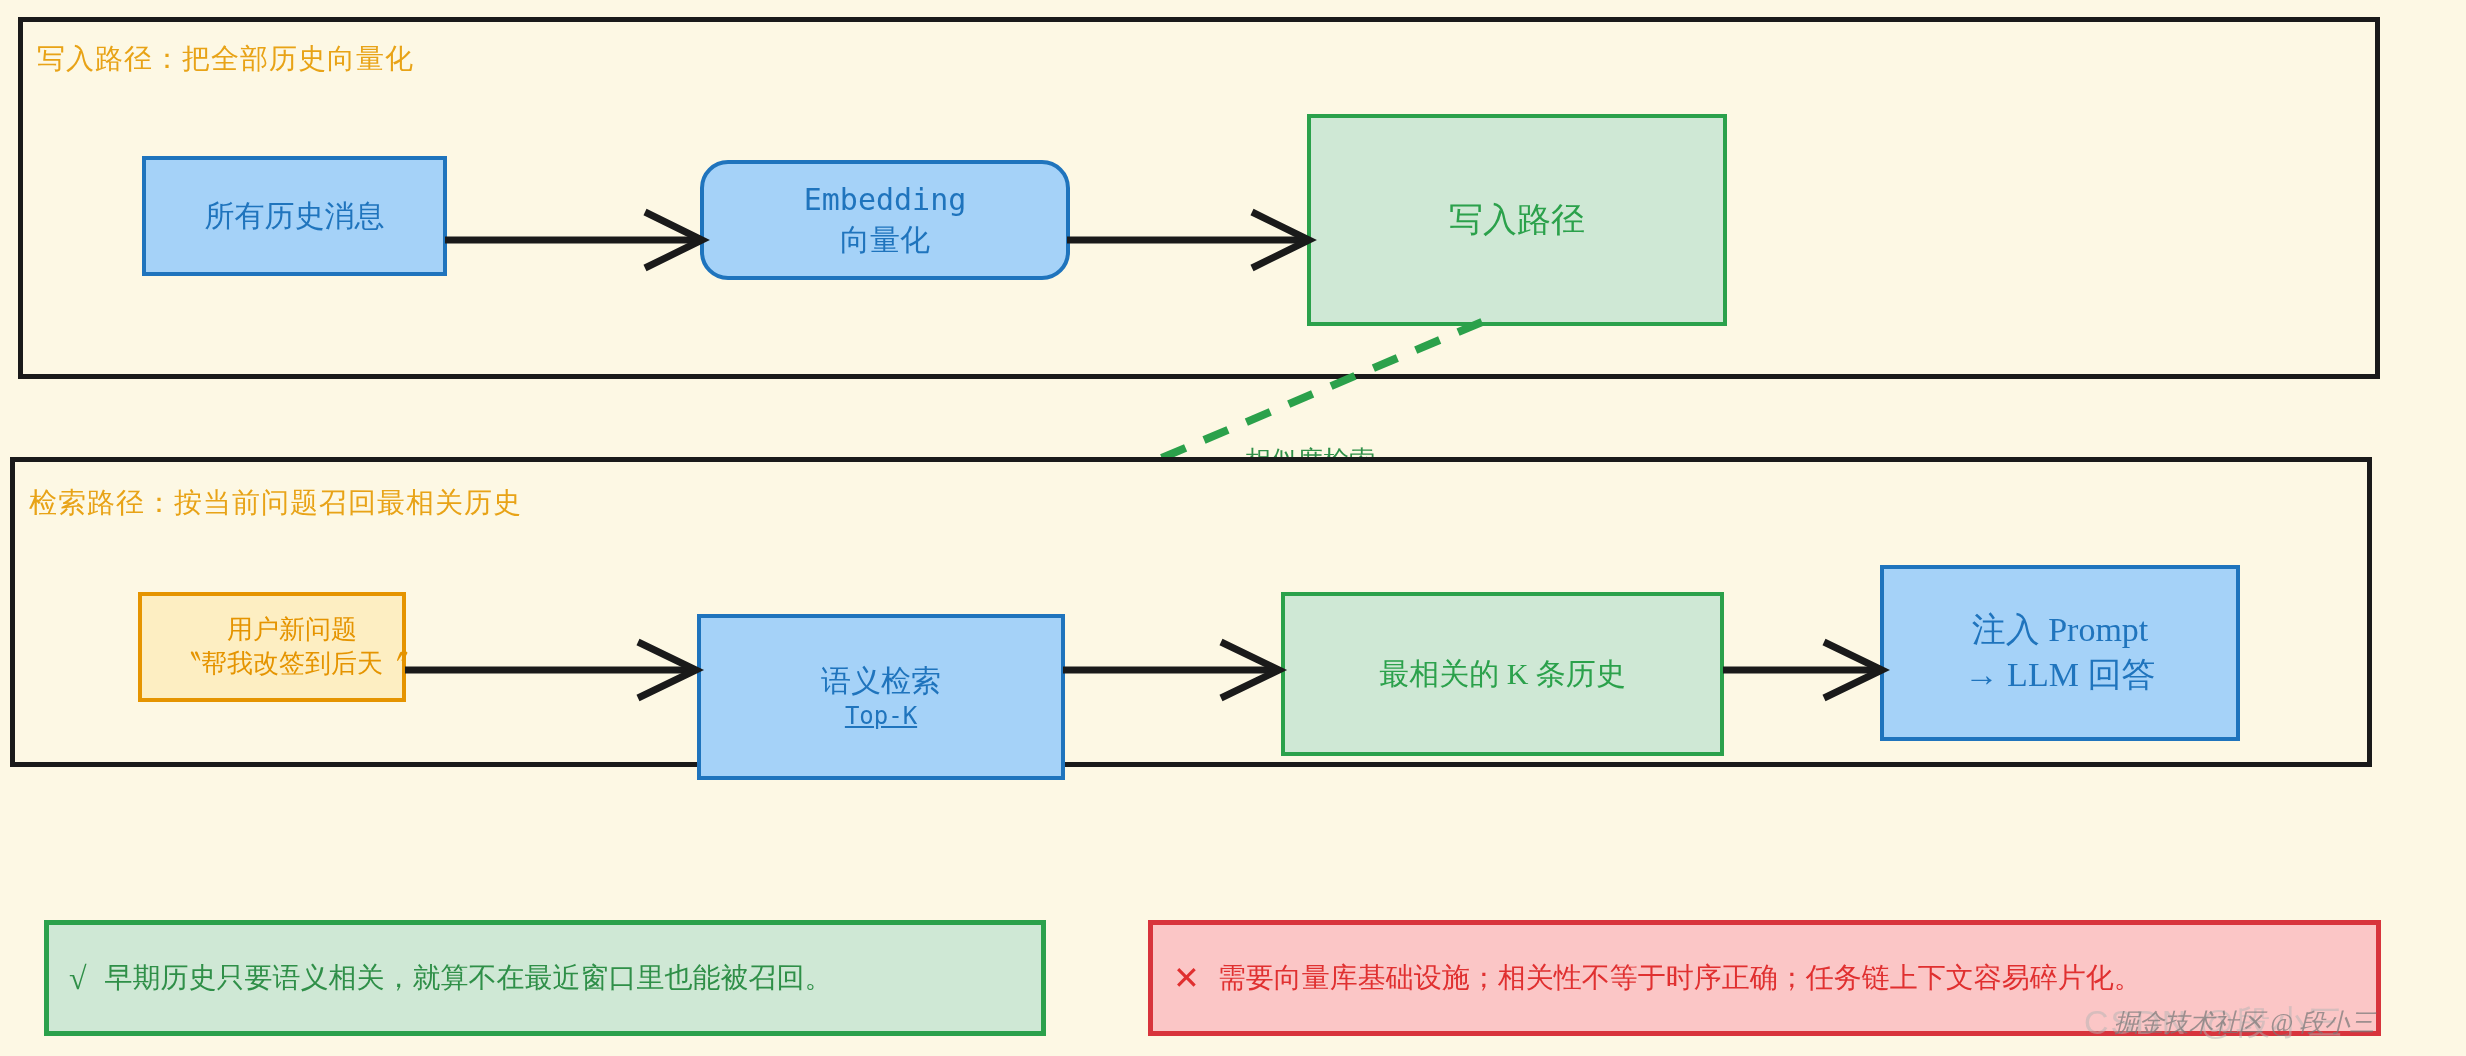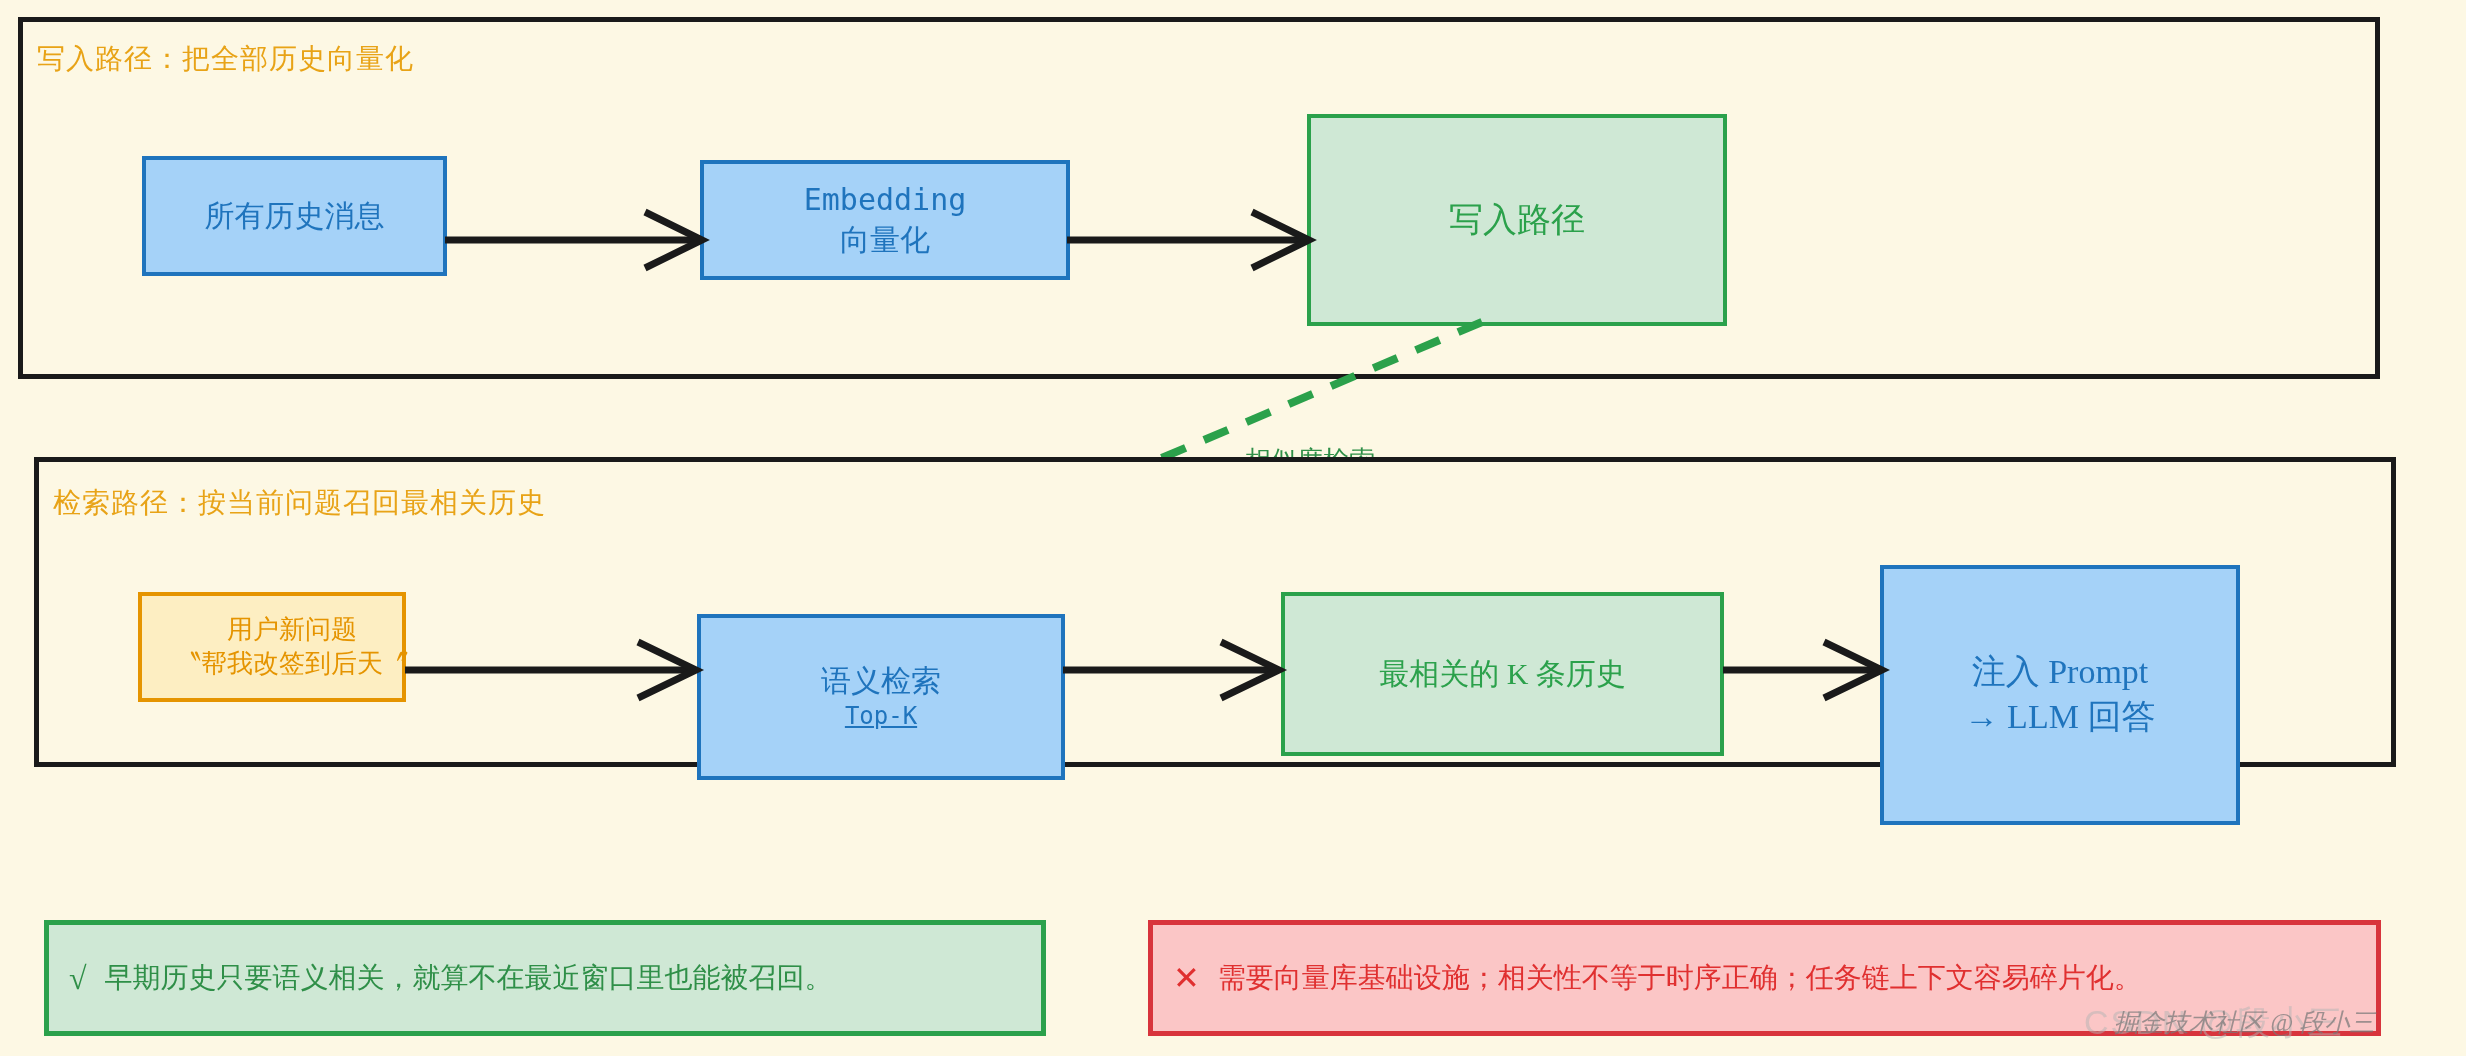--- a/index.html
+++ b/index.html
@@ -23,21 +23,21 @@
   }
 
   
   .section {
     position: absolute;
     background: #fdf8e4;
     border: 5px solid #1a1a1a;
     box-sizing: border-box;
   }
   #section-write  { left: 18px;  top: 17px;  width: 2362px; height: 362px; }
-  #section-read   { left: 34px;  top: 457px; width: 2362px; height: 310px; }
+  #section-read   { left: 10px;  top: 457px; width: 2362px; height: 310px; }
 
   .section-title {
     position: absolute;
     color: #e8a317;
     font-size: 28px;
     white-space: nowrap;
     letter-spacing: 1px;
   }
 
   
@@ -136,21 +136,21 @@
 <div id="canvas">
 
   <div class="section" id="section-write">
     <div class="section-title" style="left:14px; top:18px;">写入路径：把全部历史向量化</div>
   </div>
 
   <div class="node blue" id="node-all-history" style="left:142px; top:156px; width:305px; height:120px; font-size:30px;">
     <span class="line">所有历史消息</span>
   </div>
 
-  <div class="node blue" id="node-embedding" style="left:700px; top:160px; width:370px; height:120px; font-size:30px;">
+  <div class="node blue" id="node-embedding" style="left:700px; top:160px; width:370px; height:120px; font-size:30px;border-radius:28px;">
     <span class="line mono" style="font-size:30px;">Embedding</span>
     <span class="line">向量化</span>
   </div>
 
   <div class="node green" id="node-vector-db" style="left:1307px; top:114px; width:420px; height:212px; font-size:34px;">
     <span class="line">写入路径</span>
   </div>
 
   <svg class="conn" style="left:440px; top:190px;" width="270" height="100">
     <line x1="5" y1="50" x2="255" y2="50" stroke="#1a1a1a" stroke-width="7"></line>
@@ -179,21 +179,21 @@
 
   <div class="node blue" id="node-semantic-search" style="left:697px; top:592px; width:368px; height:166px; font-size:30px;margin-top:22px;">
     <span class="line">语义检索</span>
     <span class="line mono" style="font-size:24px;text-decoration:underline;">Top-K</span>
   </div>
 
   <div class="node green" id="node-top-k-history" style="left:1281px; top:592px; width:443px; height:164px; font-size:30px;">
     <span class="line">最相关的 K 条历史</span>
   </div>
 
-  <div class="node blue" id="node-inject-prompt" style="left:1880px; top:565px; width:360px; height:260px; font-size:34px;">
+  <div class="node blue" id="node-inject-prompt" style="left:1880px; top:565px; width:360px; height:176px; font-size:34px;">
     <span class="line">注入 Prompt</span>
     <span class="line">→ LLM 回答</span>
   </div>
 
   <svg class="conn" style="left:400px; top:625px;" width="305" height="100">
     <line x1="5" y1="45" x2="290" y2="45" stroke="#1a1a1a" stroke-width="7"></line>
     <polyline points="238,17 296,45 238,73" fill="none" stroke="#1a1a1a" stroke-width="7"></polyline>
   </svg>
 
   <svg class="conn" style="left:1058px; top:625px;" width="230" height="100">

